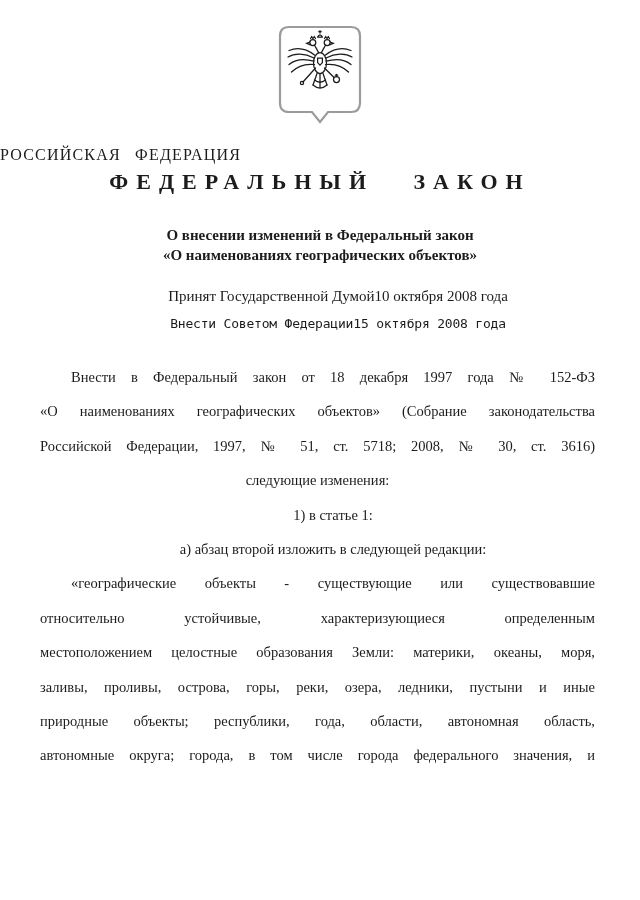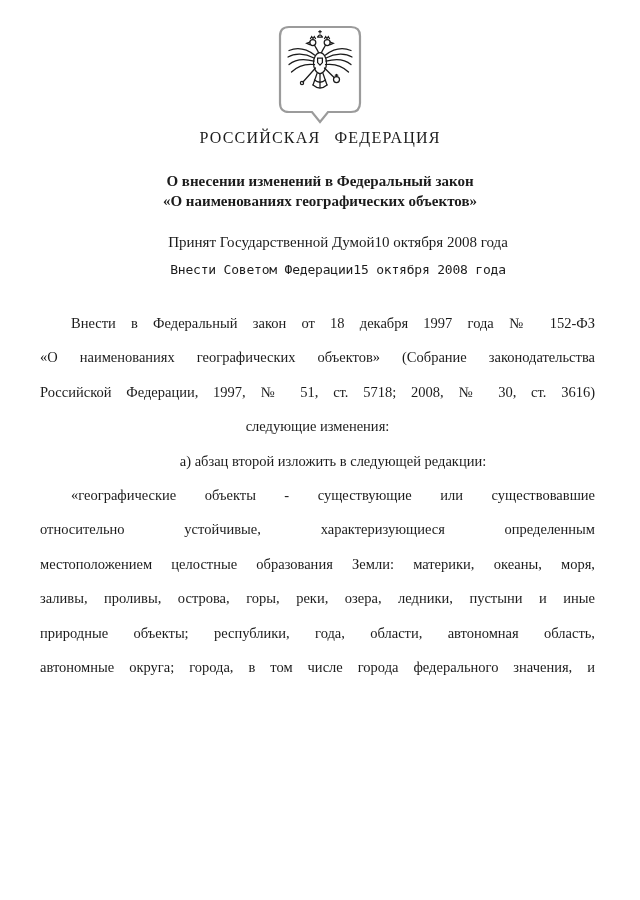--- a/index.html
+++ b/index.html
@@ -9,38 +9,37 @@
     background:#ffffff;
     color:#1c1c1c;
     font-family:"Liberation Serif", serif;
     overflow:hidden;
   }
   
   .emblem-wrap{display:flex;justify-content:center;padding-top:25px;}
   .emblem-wrap svg{display:block;}
   
   .country{
-    margin-top:4px;
-    text-align:center;
+    margin-top:21px;
     font-size:16px;
     letter-spacing:1.2px;
     word-spacing:9px;
     white-space:nowrap;
   }
   .doc-type{
     margin-top:5px;
     text-align:center;
     font-size:22px;
     font-weight:bold;
     letter-spacing:8px;
     word-spacing:26px;
     white-space:nowrap;
   }
   .law-title{
-    margin-top:24px;
+    margin-top:30px;
     text-align:center;
     font-size:15px;
     font-weight:bold;
     line-height:20px;
   }
   
   .adoption{
     margin-top:23px;
     padding:0 46px 0 82px;
   }
@@ -122,20 +121,21 @@
         <circle cx="24" cy="58" r="1.6"></circle>
 
         <path d="M46.5 43 L55.8 52.3"></path>
         <circle cx="58.5" cy="54.5" r="3"></circle>
         <path d="M58.5 51.5 v-2.2 M57.3 50.2 h2.4"></path>
       </g>
     </svg>
   </div>
 
   <div class="country">РОССИЙСКАЯ ФЕДЕРАЦИЯ</div>
+  <div class="doc-type">ФЕДЕРАЛЬНЫЙ ЗАКОН</div>
 
   <div class="law-title">
     <div>О внесении изменений в Федеральный закон</div>
     <div>«О наименованиях географических объектов»</div>
   </div>
 
   <div class="adoption">
     <div class="adoption-row">
       <span class="lbl">Принят Государственной Думой</span>
       <span class="dt">10 октября 2008 года</span>
@@ -144,20 +144,21 @@
       <span class="lbl">Внести Советом Федерации</span>
       <span class="dt">15 октября 2008 года</span>
     </div>
   </div>
 
   <div class="body-text">
     <div class="ln just ind">Внести в Федеральный закон от 18 декабря 1997 года № 152-ФЗ</div>
     <div class="ln just">«О наименованиях географических объектов» (Собрание законодательства</div>
     <div class="ln just">Российской Федерации, 1997, № 51, ст. 5718; 2008, № 30, ст. 3616)</div>
     <div class="ln">следующие изменения:</div>
+    <div class="ln ind">1) в статье 1:</div>
     <div class="ln ind">а) абзац второй изложить в следующей редакции:</div>
     <div class="ln just ind">«географические объекты - существующие или существовавшие</div>
     <div class="ln just">относительно устойчивые, характеризующиеся определенным</div>
     <div class="ln just">местоположением целостные образования Земли: материки, океаны, моря,</div>
     <div class="ln just">заливы, проливы, острова, горы, реки, озера, ледники, пустыни и иные</div>
     <div class="ln just">природные объекты; республики, года, области, автономная область,</div>
     <div class="ln just">автономные округа; города, в том числе города федерального значения, и</div>
   </div>
 
 </div>

